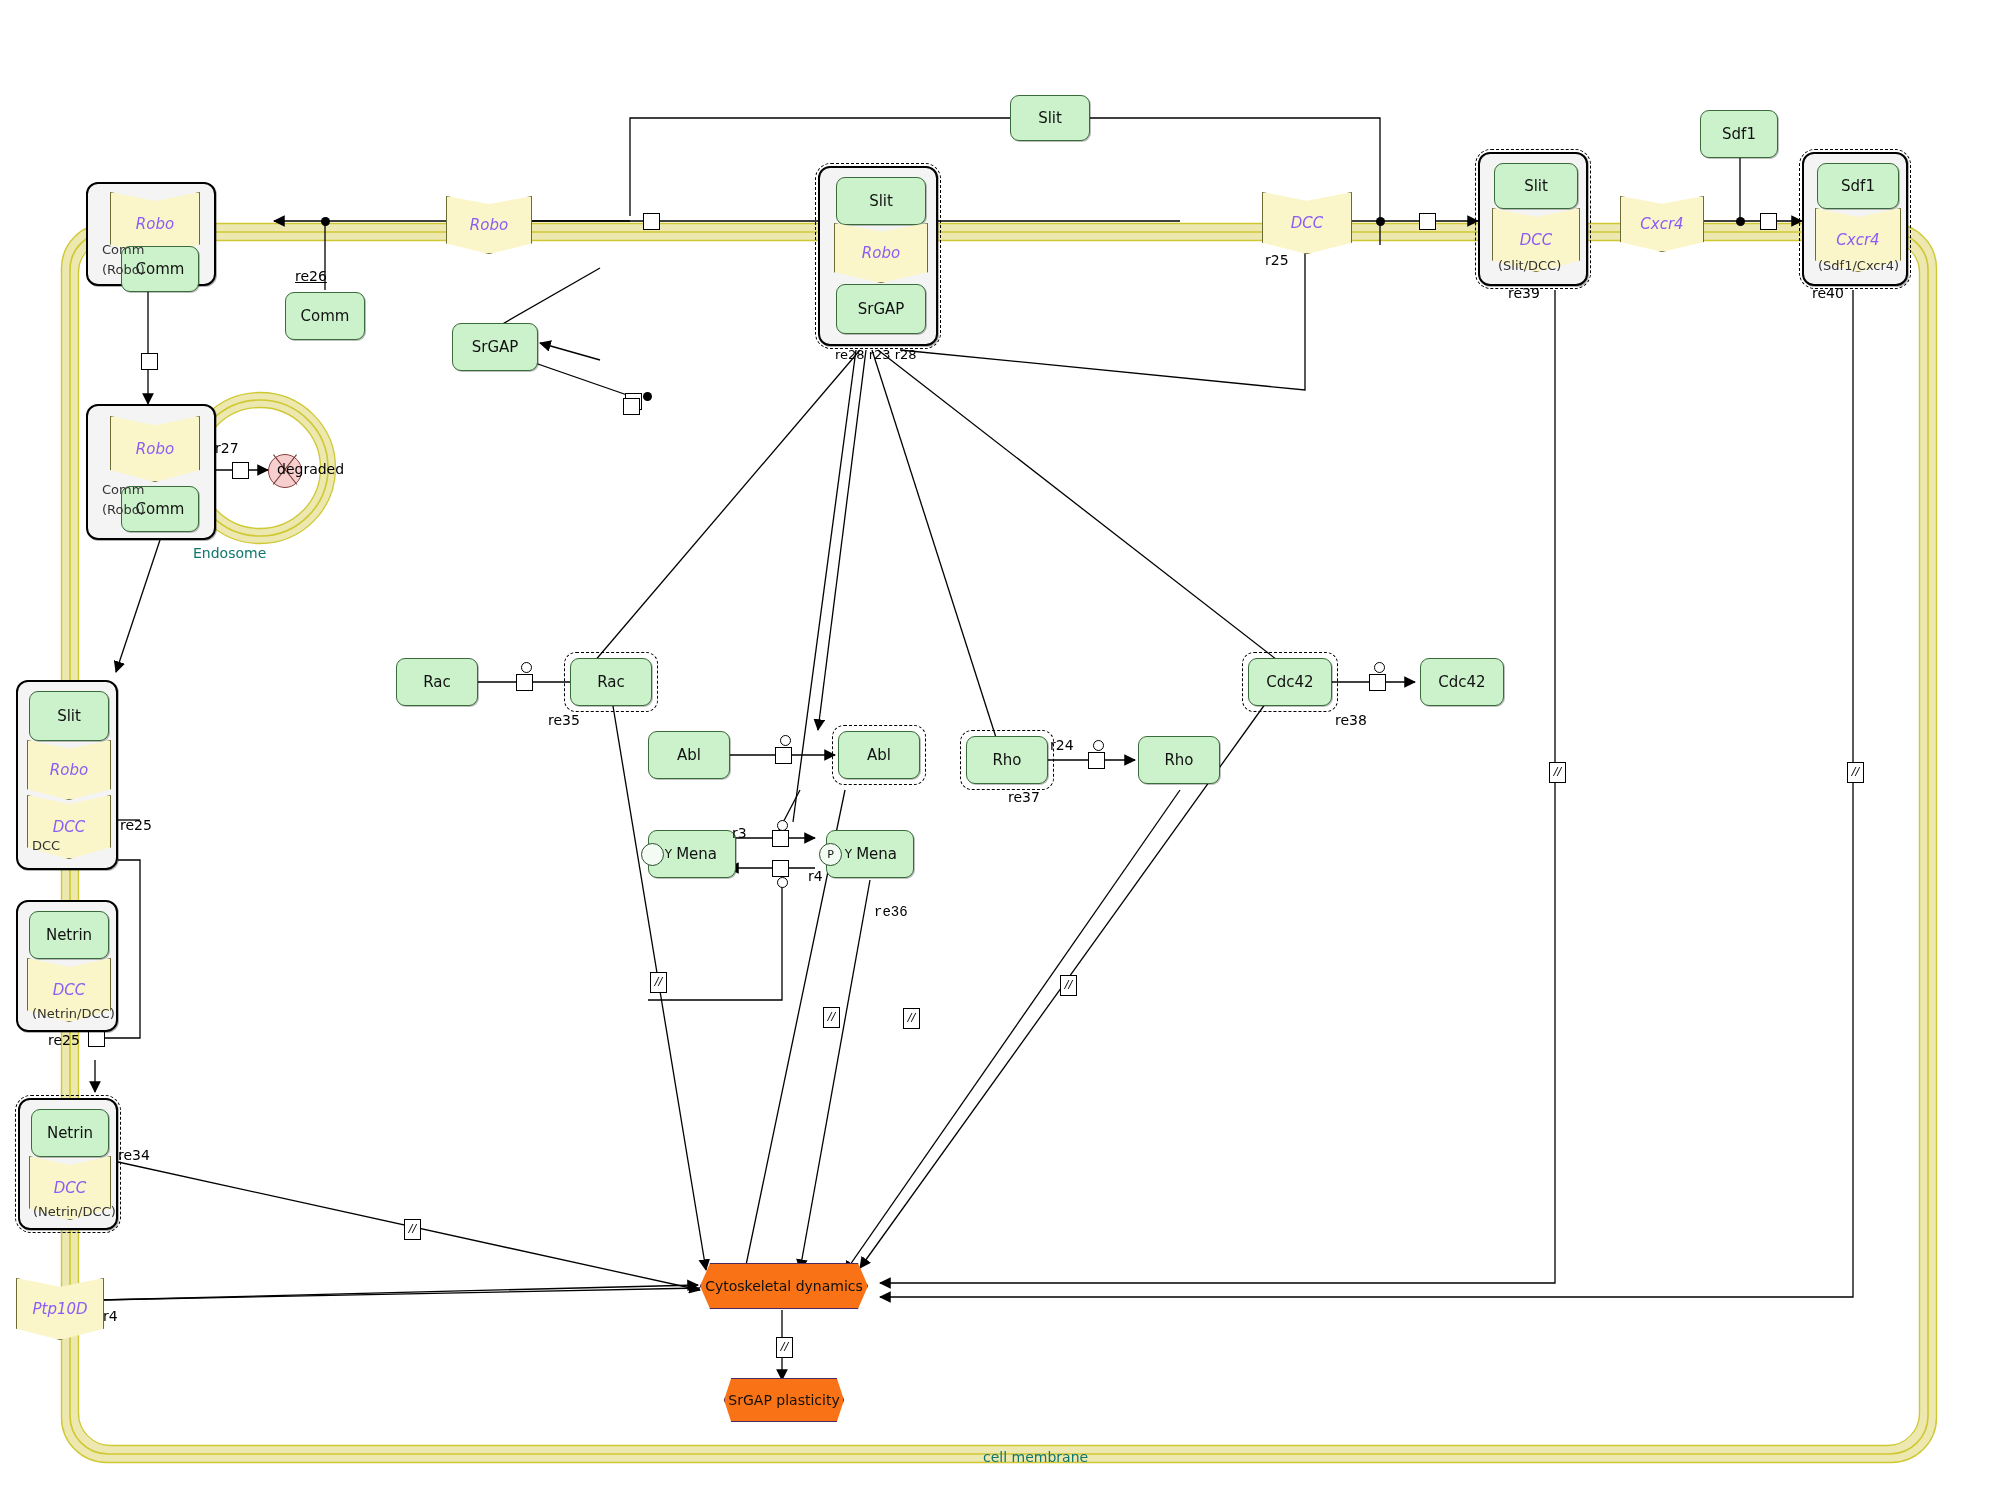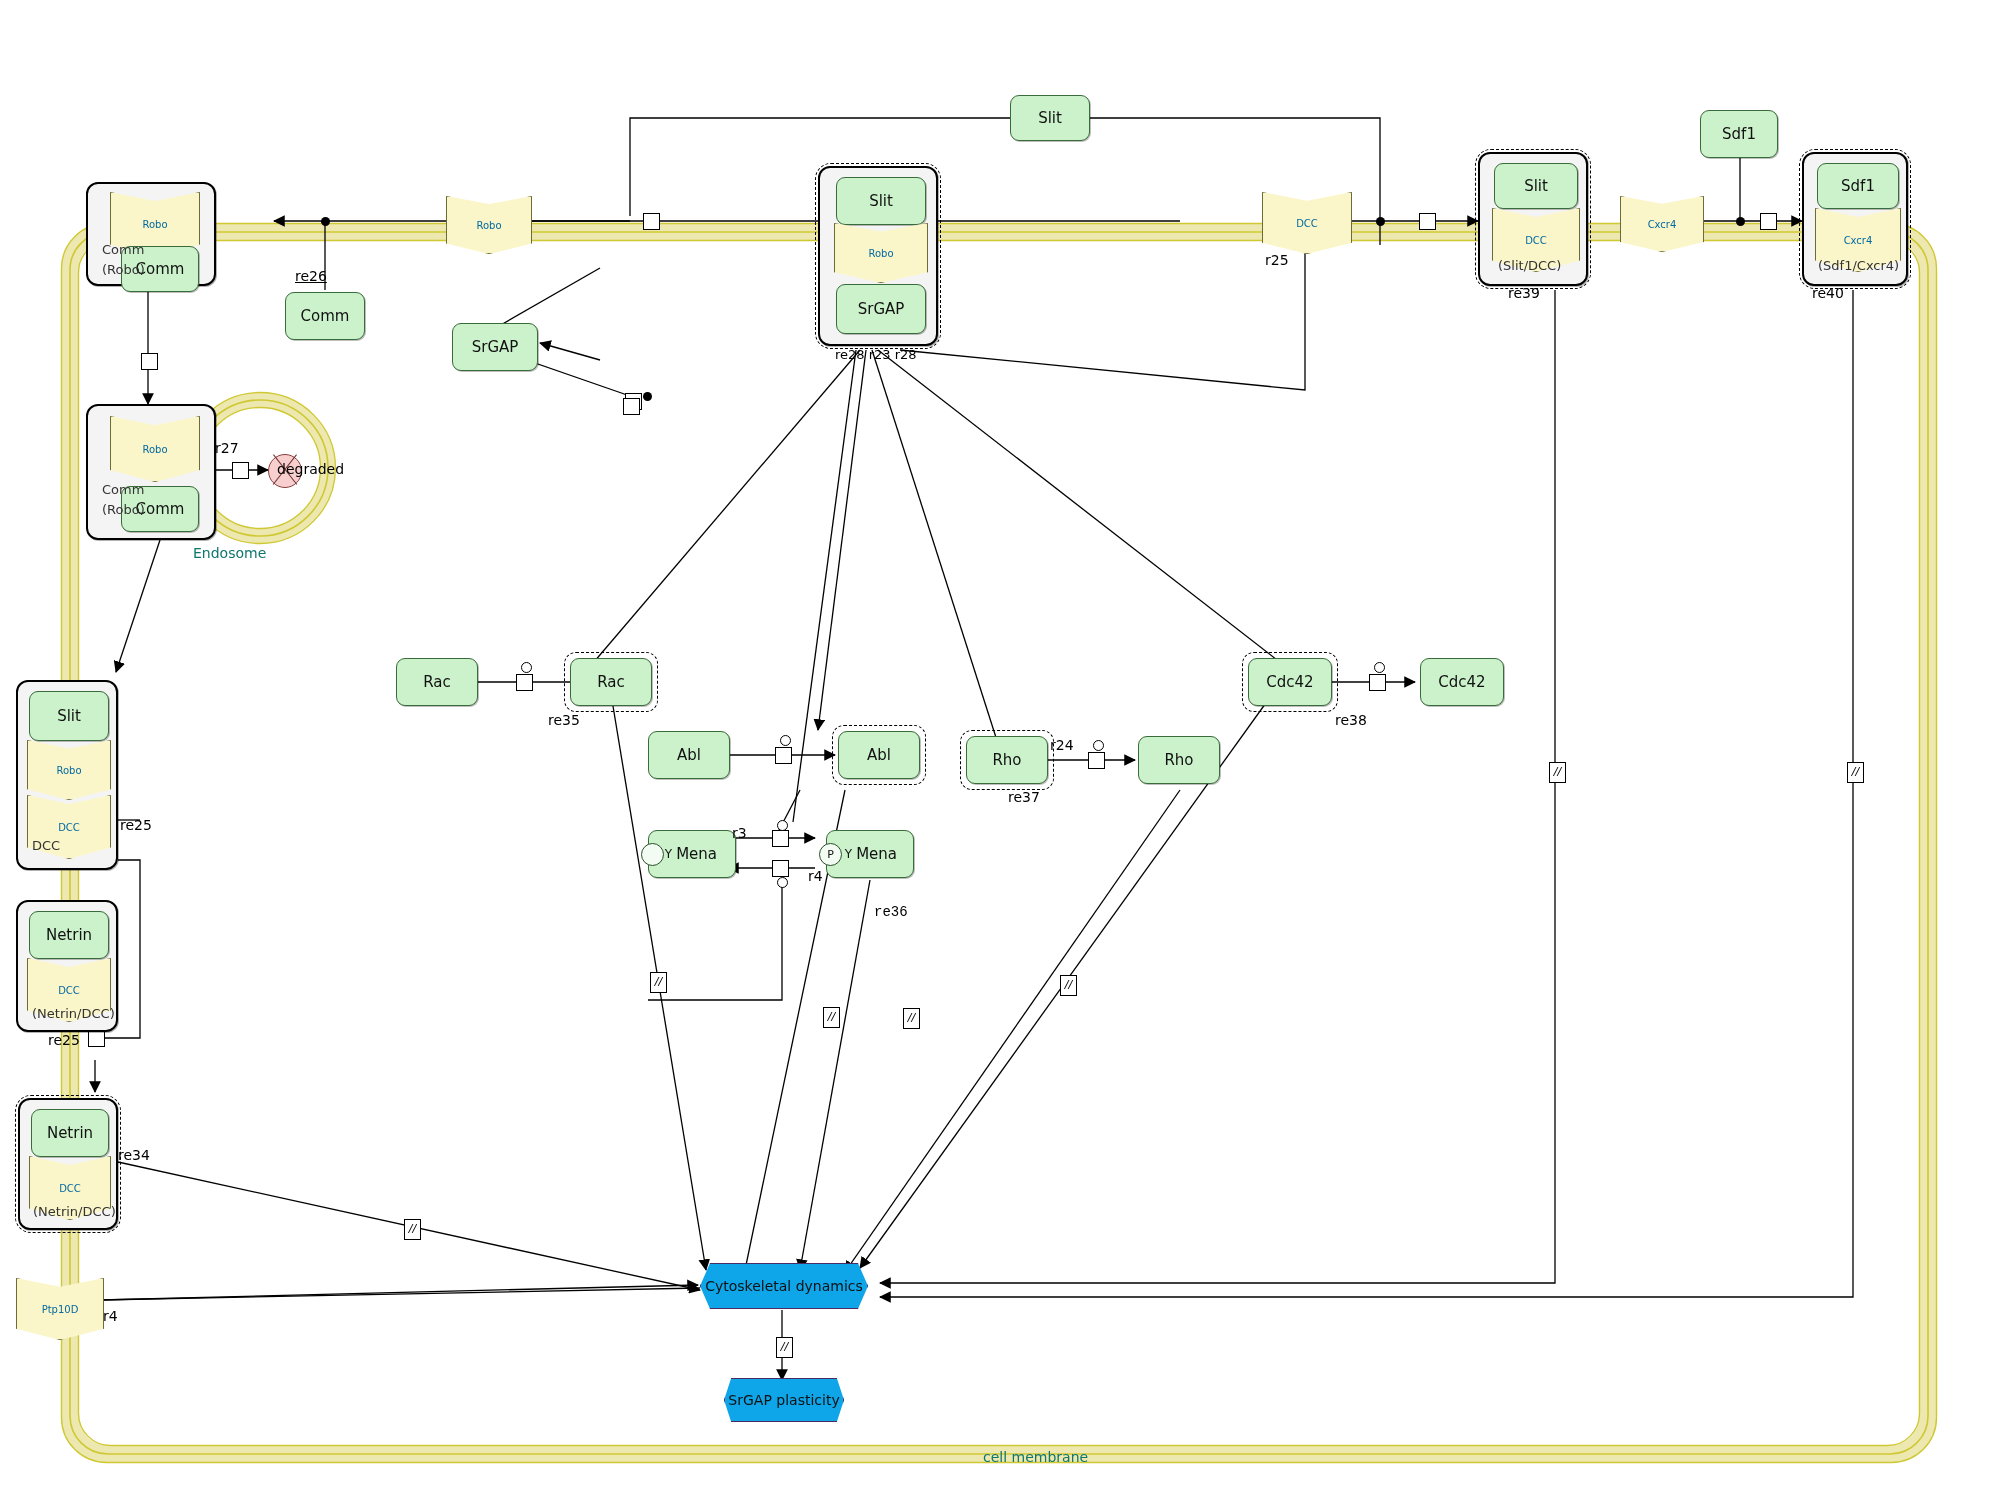--- a/index.html
+++ b/index.html
@@ -8,33 +8,34 @@
   svg.layer{position:absolute;left:0;top:0;width:2000px;height:1500px;pointer-events:none;}
   .node{position:absolute;box-sizing:border-box;}
   .macromol{
     background:#ccf2cc;border:1.5px solid #3a6b3a;border-radius:9px;
     display:flex;align-items:center;justify-content:center;text-align:center;
     font-size:15px;color:#111;box-shadow:1px 1px 0 rgba(0,0,0,.25);
   }
   .receptor{
     background:#fbf6c9;border:1.5px solid #6b6b35;
     display:flex;align-items:center;justify-content:center;text-align:center;
-    font-size:10px;color:#0369a1;
+    font-size:15px;color:#8b5cf6;
     clip-path:polygon(0% 0%, 50% 14%, 100% 0%, 100% 82%, 50% 100%, 0% 82%);
+    font-style:italic;
   }
   .complex{
     background:#f4f4f4;border:2.5px solid #000;border-radius:12px;
     box-shadow:1px 1px 0 rgba(0,0,0,.3);
   }
   .complex.dashed-outer::before{
     content:"";position:absolute;left:-5px;top:-5px;right:-5px;bottom:-5px;
     border:1.2px dashed #000;border-radius:16px;
   }
   .phenotype{
-    background:#0ea5e9;border:1.5px solid #4b2a63;
+    background:#f97316;border:1.5px solid #4b2a63;
     display:flex;align-items:center;justify-content:center;text-align:center;
     font-size:15px;color:#111;
     clip-path:polygon(6% 0%, 94% 0%, 100% 50%, 94% 100%, 6% 100%, 0% 50%);
   }
   .lbl{position:absolute;font-size:14px;color:#000;white-space:nowrap;}
   .lbl.sm{font-size:13px;}
   .cmplbl{position:absolute;font-size:13px;color:#333;white-space:nowrap;}
   .statevar{
     position:absolute;width:21px;height:21px;border-radius:50%;
     background:#f2fcf2;border:1.5px solid #2b4d2b;

